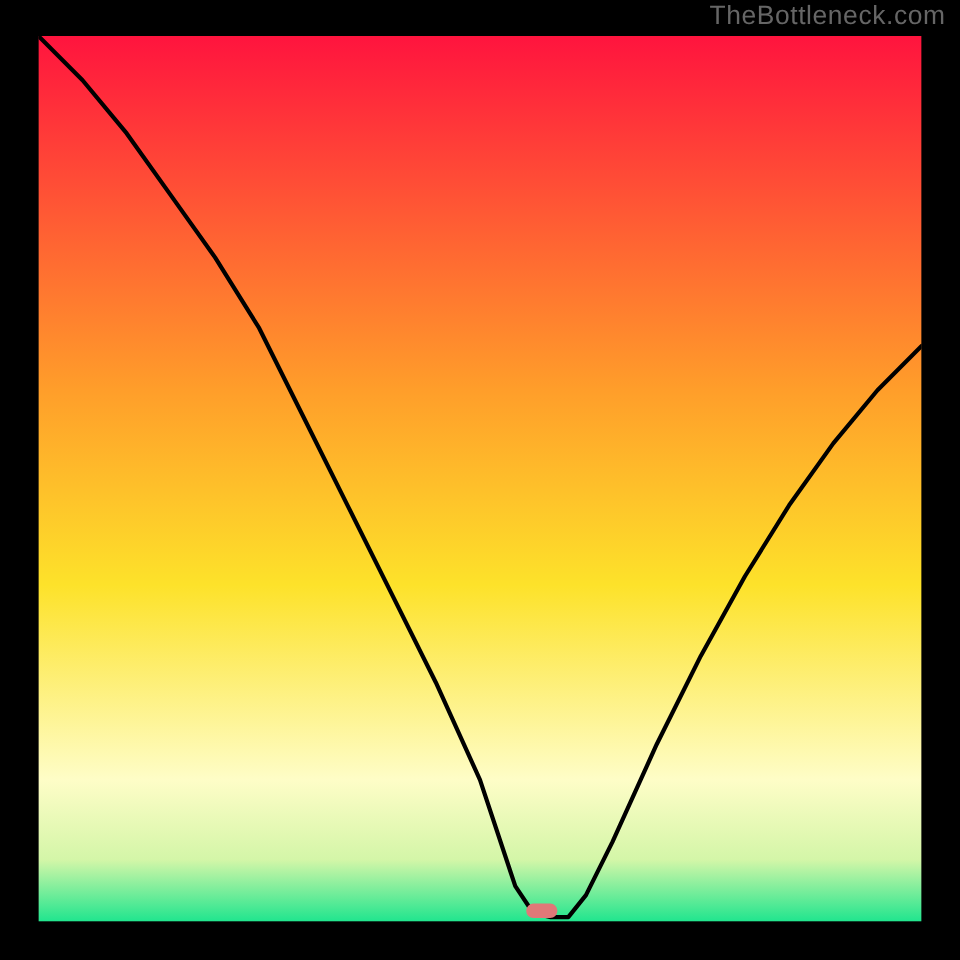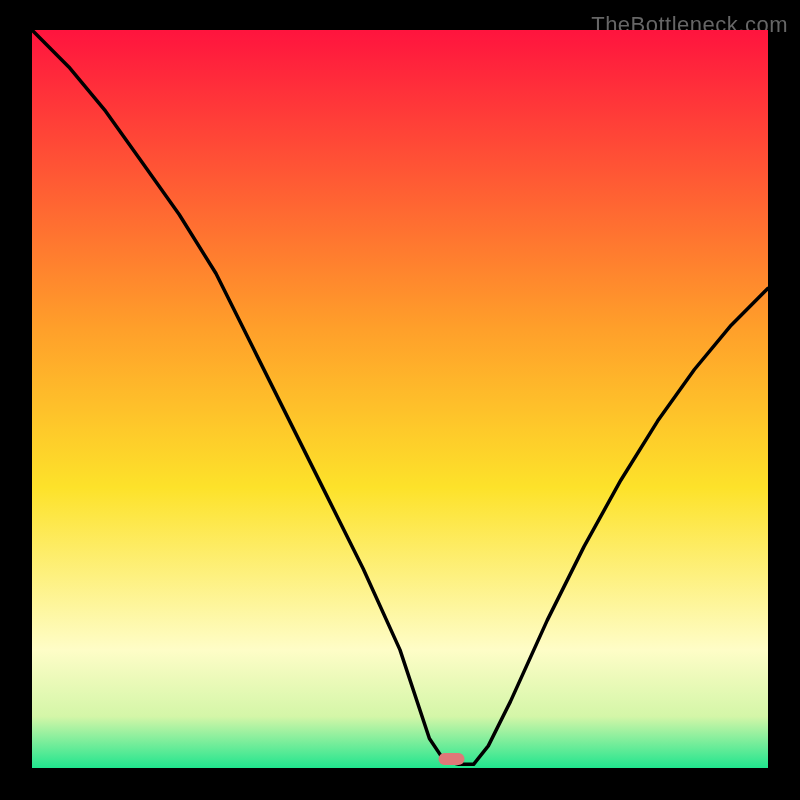--- a/index.html
+++ b/index.html
@@ -18,21 +18,21 @@
     background: #000;
   }
   .plot {
     position: absolute;
     left: 32px;
     top: 30px;
     
   }
   .watermark {
     position: absolute;
-    top: 12px;
+    top: 0;
     right: 12px;
     color: #666;
     font-size: 22px;
     font-weight: 400;
     letter-spacing: 0.5px;
   }
 </style>
 </head>
 <body>
 

